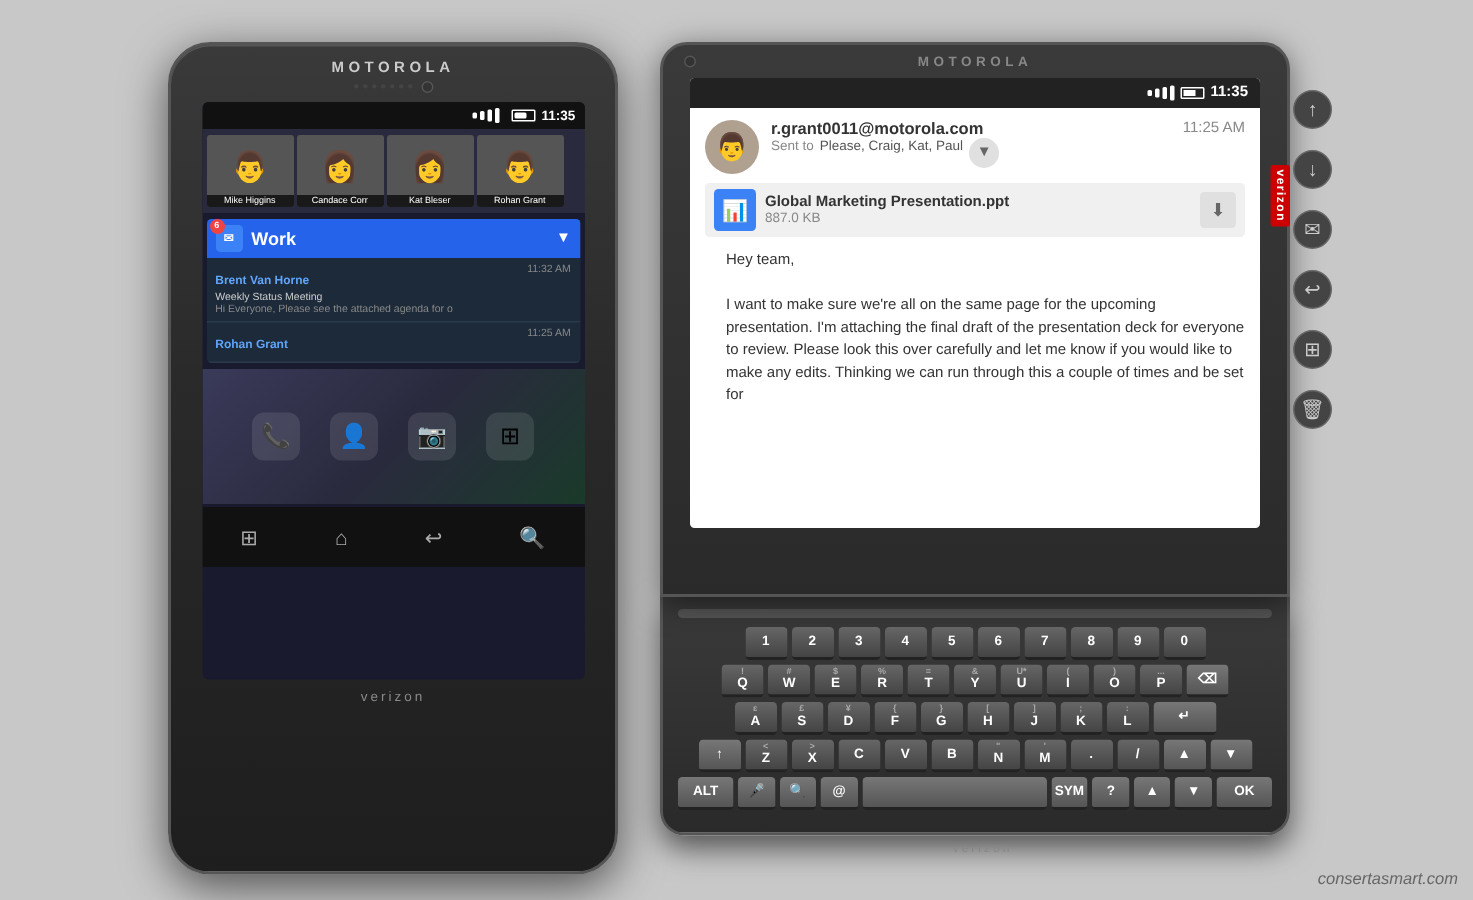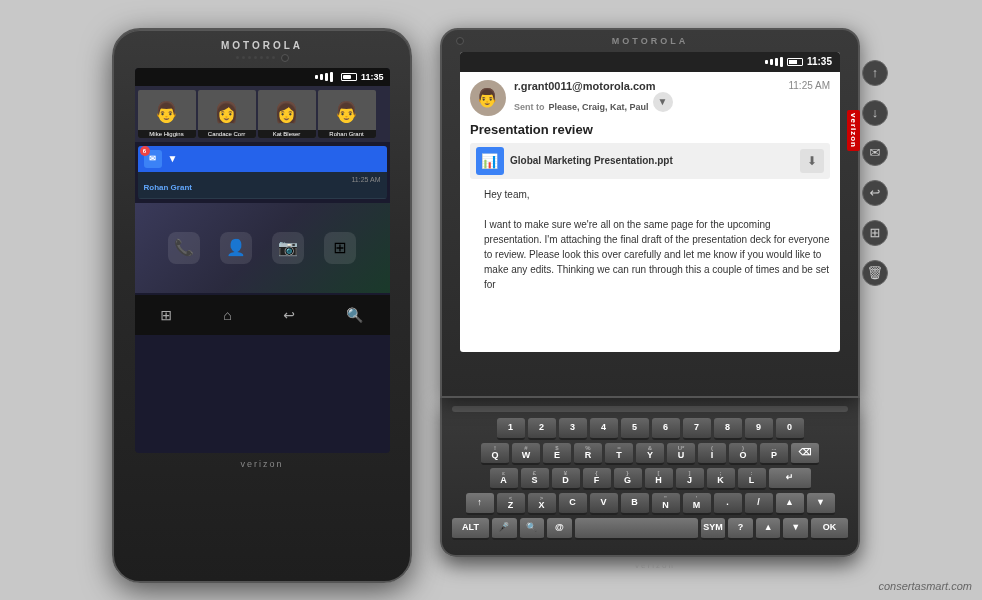--- a/index.html
+++ b/index.html
@@ -384,24 +384,23 @@
       font-weight: bold;
     }
 
     .email-time {
       color: #888;
       font-size: 10px;
     }
 
     .email-to-row {
       display: flex;
-      align-items: flex-end;
+      align-items: flex-start;
       gap: 4px;
       margin-bottom: 4px;
-      font-weight: bold;
     }
 
     .email-to-label {
       color: #888;
       font-size: 9px;
     }
 
     .email-to-val {
       color: #555;
       font-size: 9px;
@@ -647,23 +646,30 @@
           <div class="cname">Rohan Grant</div>
         </div>
       </div>
 
       <div class="work-widget">
         <div class="work-header">
           <div class="work-icon">
             <div class="work-badge">6</div>
             ✉
           </div>
+          <div class="work-label">Work</div>
           <div class="work-expand">▼</div>
         </div>
 
+        <div class="email-item">
+          <span class="sender">Brent Van Horne</span>
+          <span class="timestamp">11:32 AM</span>
+          <div class="subject">Weekly Status Meeting</div>
+          <div class="preview">Hi Everyone, Please see the attached agenda for o</div>
+        </div>
 
 
         <div class="email-item">
           <span class="sender">Rohan Grant</span>
           <span class="timestamp">11:25 AM</span>
         </div>
       </div>
 
       <div class="wallpaper-area">
         <div class="app-icon">📞</div>
@@ -715,26 +721,26 @@
                 <div class="email-time">11:25 AM</div>
               </div>
               <div class="email-to-row">
                 <span class="email-to-label">Sent to</span>
                 <span class="email-to-val">Please, Craig, Kat, Paul</span>
                 <div class="expand-btn">▼</div>
               </div>
             </div>
           </div>
 
-          <div class="email-subject">Presentation review</div>
 
           <div class="attachment-row">
             <div class="attachment-icon">📊</div>
             <div class="attachment-info">
               <div class="attachment-name">Global Marketing Presentation.ppt</div>
+              <div class="attachment-size">887.0 KB</div>
             </div>
             <div class="attachment-dl">⬇</div>
           </div>
 
           <div class="email-body">
             Hey team,<br><br>
             I want to make sure we're all on the same page for the upcoming presentation. I'm attaching the final draft of the presentation deck for everyone to review. Please look this over carefully and let me know if you would like to make any edits. Thinking we can run through this a couple of times and be set for
           </div>
         </div>
       </div>

